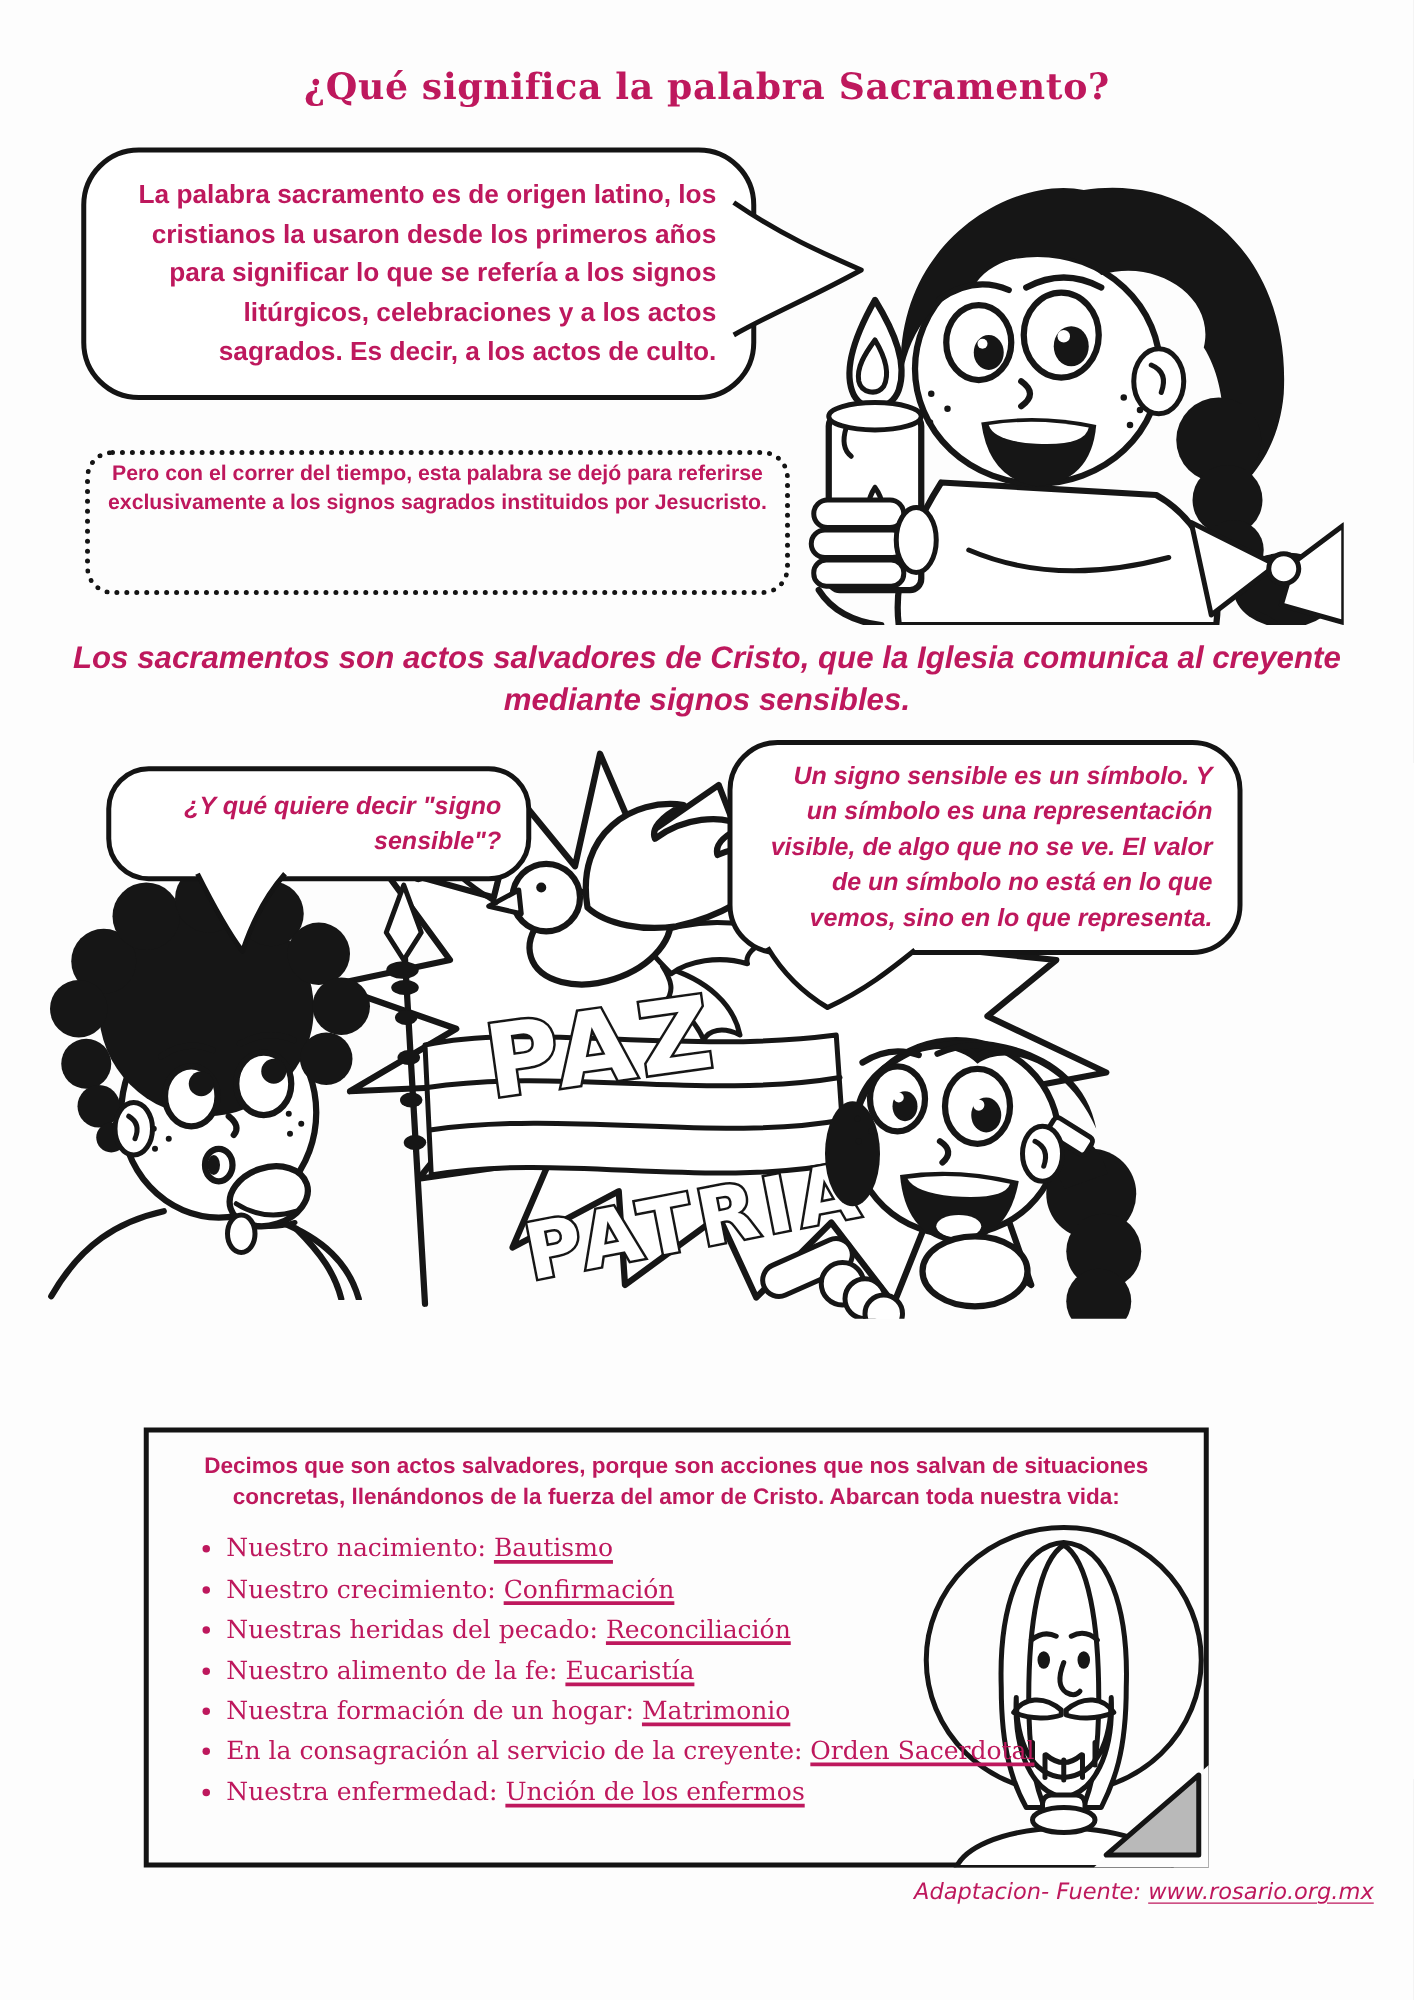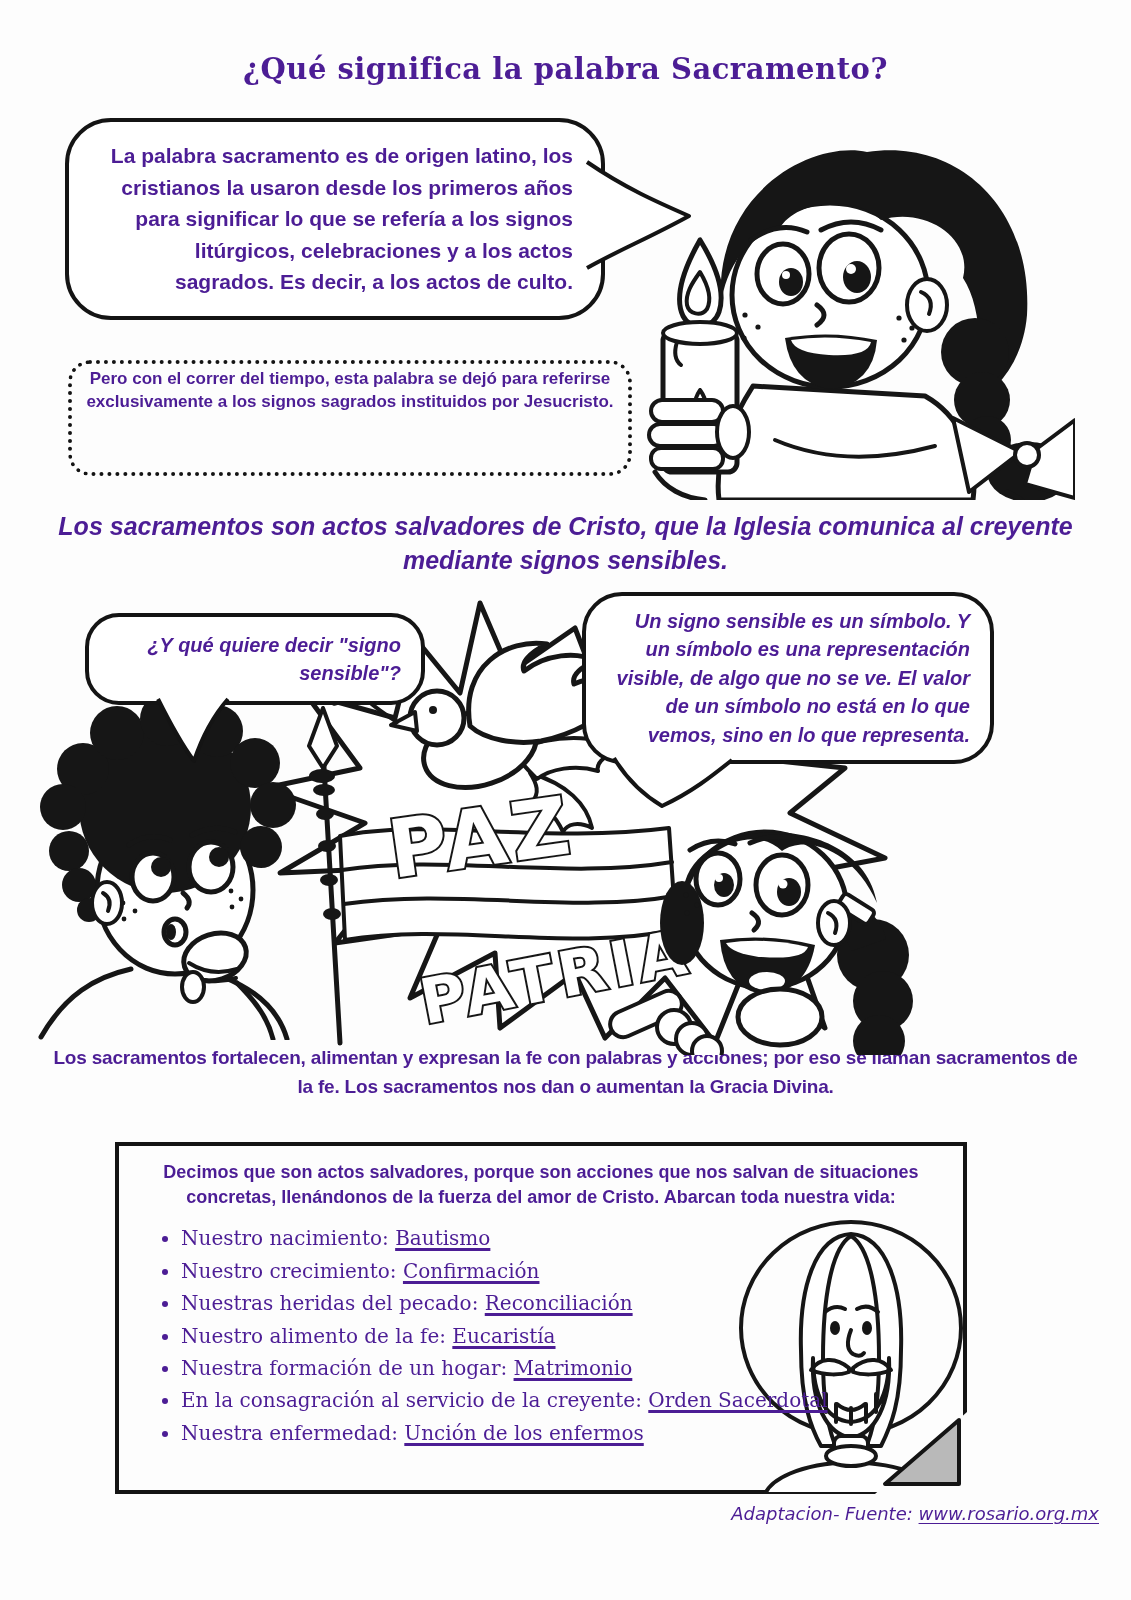--- a/index.html
+++ b/index.html
@@ -1,19 +1,19 @@
 <!DOCTYPE html>
 <html><head>
 <meta charset="utf-8">
 <style>
   html,body{margin:0;padding:0;background:#e8e8e8;}
   .page{
     position:relative;width:1131px;height:1600px;margin:0 auto;
     background:#fdfdfd;overflow:hidden;
-    font-family:"Liberation Sans",sans-serif;color:#4c1d95;
+    font-family:"Liberation Sans",sans-serif;color:#be185d;
   }
   .abs{position:absolute;}
   
   .title{
     left:0;top:52px;width:100%;text-align:center;
     font-family:"DejaVu Serif",serif;font-weight:700;font-size:29px;
     letter-spacing:.5px;
   }
   
   .bubble{
@@ -283,21 +283,20 @@
     <path d="M8,2 C22,30 32,48 44,64 C52,40 64,18 78,2" fill="#ffffff" stroke="#141414" stroke-width="4" stroke-linejoin="round"></path>
   </svg>
 
   <div class="abs bubble bubble-a">
     <span>Un signo sensible es un símbolo. Y un símbolo es una representación visible, de algo que no se ve. El valor de un símbolo no está en lo que vemos, sino en lo que representa.</span>
   </div>
   <svg class="abs tail" style="left:598px;top:756px" width="140" height="56" viewBox="0 0 140 56">
     <path d="M16,2 C28,22 44,38 64,50 C94,36 114,20 134,4" fill="#ffffff" stroke="#141414" stroke-width="4" stroke-linejoin="round"></path>
   </svg>
 
-  <div class="abs faith-note">Los sacramentos fortalecen, alimentan y expresan la fe con palabras y acciones; por eso se llaman sacramentos de la fe. Los sacramentos nos dan o aumentan la Gracia Divina.</div>
 
   <div class="abs sac-box">
     <svg class="abs jesus" style="left:612px;top:62px" width="240" height="286" viewBox="0 0 240 286">
       <ellipse class="stk" cx="120" cy="120" rx="110" ry="106"></ellipse>
       <path class="wfill" d="M120,254 C66,256 40,272 34,286 L206,286 C200,270 174,256 120,254 Z"></path>
       <path class="wfill" d="M120,26 C84,28 68,80 70,142 C70,194 80,220 90,238 L150,238 C160,218 170,194 170,142 C172,80 156,28 120,26 Z" fill="#fff"></path>
       <path class="stk" d="M120,28 C100,40 92,92 92,150 C92,196 97,218 103,234"></path>
       <path class="stk" d="M120,28 C140,40 148,92 148,150 C148,196 143,218 137,234"></path>
       <ellipse class="blk" cx="104" cy="120" rx="5" ry="7"></ellipse>
       <ellipse class="blk" cx="136" cy="120" rx="5" ry="7"></ellipse>

